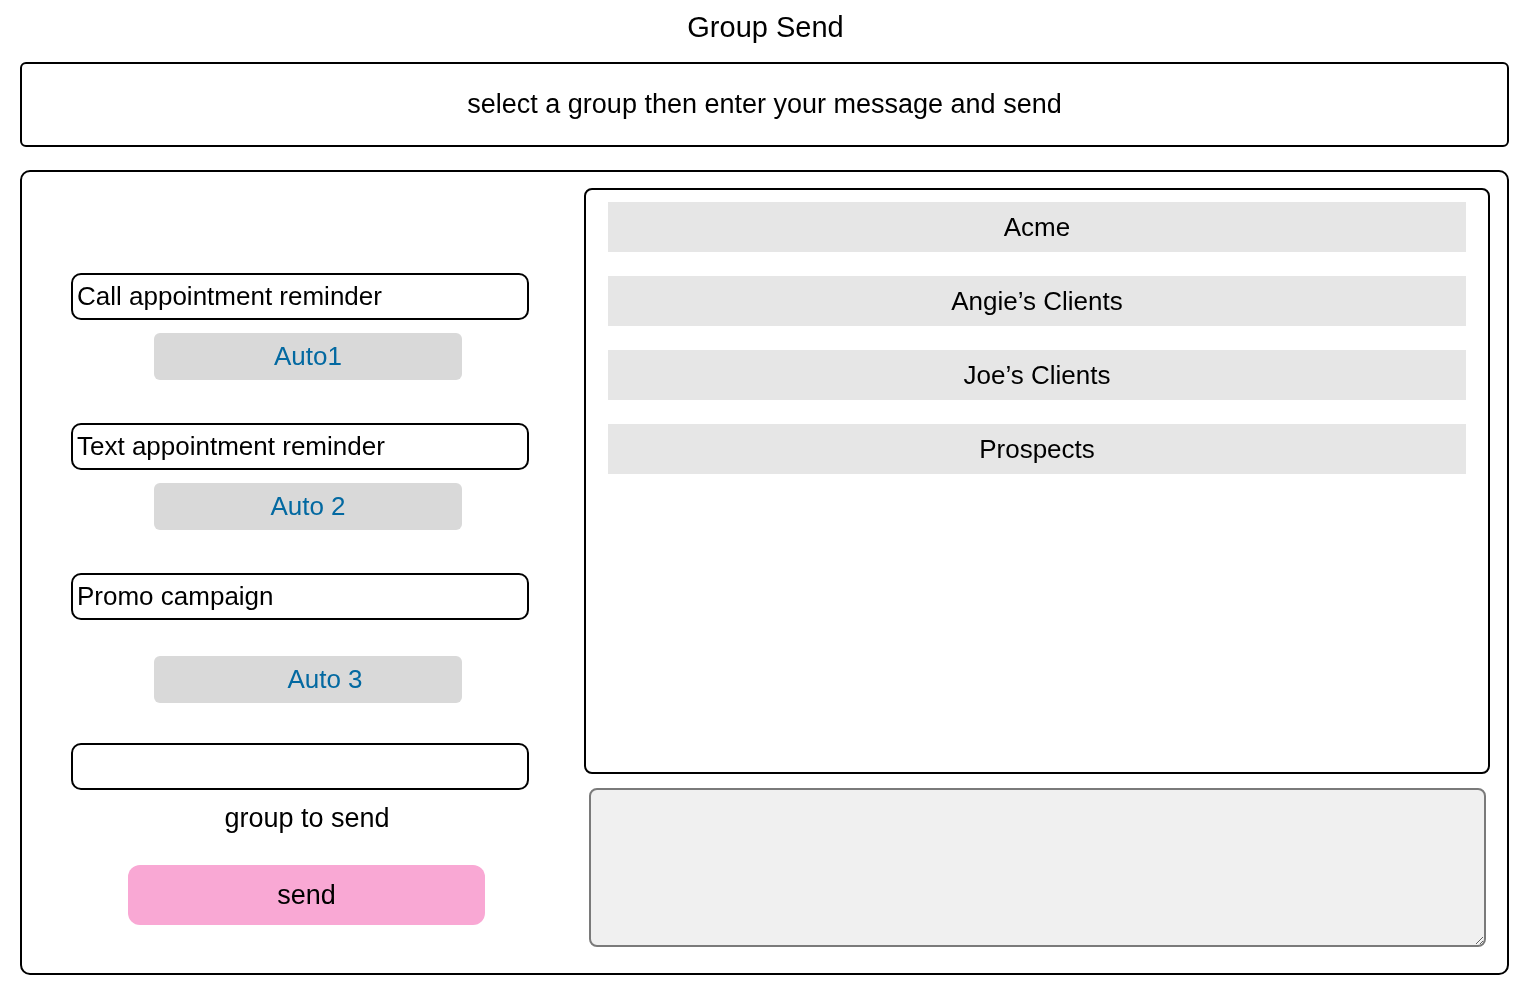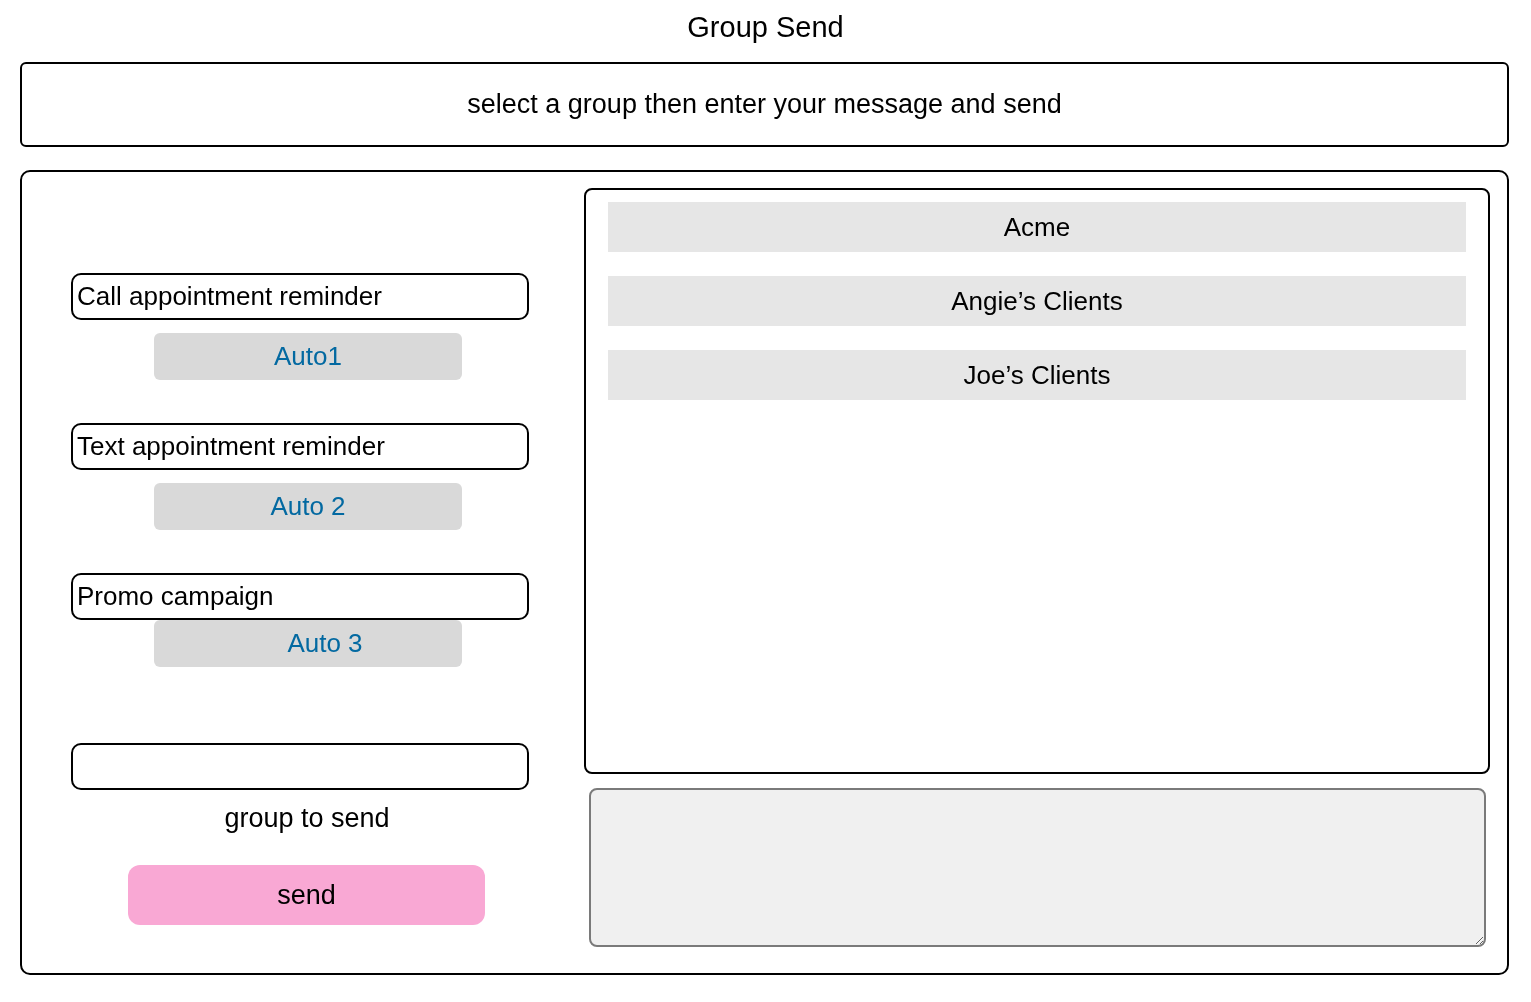--- a/index.html
+++ b/index.html
@@ -78,21 +78,21 @@
     border: none;
     border-radius: 6px;
     background: #d9d9d9;
     font-family: "Liberation Sans", sans-serif;
     font-size: 26px;
     color: #0369a1;
     cursor: pointer;
   }
   .auto-button.row1 { top: 161px; }
   .auto-button.row2 { top: 311px; }
-  .auto-button.row3 { top: 448px; padding-left: 40px; }
+  .auto-button.row3 { top: 484px; padding-left: 40px; }
   .group-label {
     position: absolute;
     left: 56px;
     top: 631px;
     width: 458px;
     text-align: center;
     font-size: 27px;
   }
   .send-button {
     position: absolute;
@@ -173,18 +173,19 @@
 
     <input class="auto-input row4" type="text" value="" style="">
     <div class="group-label">group to send</div>
 
     <button class="send-button">send</button>
 
     <div class="group-panel">
       <div class="group-row">Acme</div>
       <div class="group-row">Angie’s Clients</div>
       <div class="group-row">Joe’s Clients</div>
+      <div class="group-row">Prospects</div>
     </div>
 
     <textarea class="message-textarea" style=""></textarea>
 
   </div>
 </div>
 
 </body></html>

